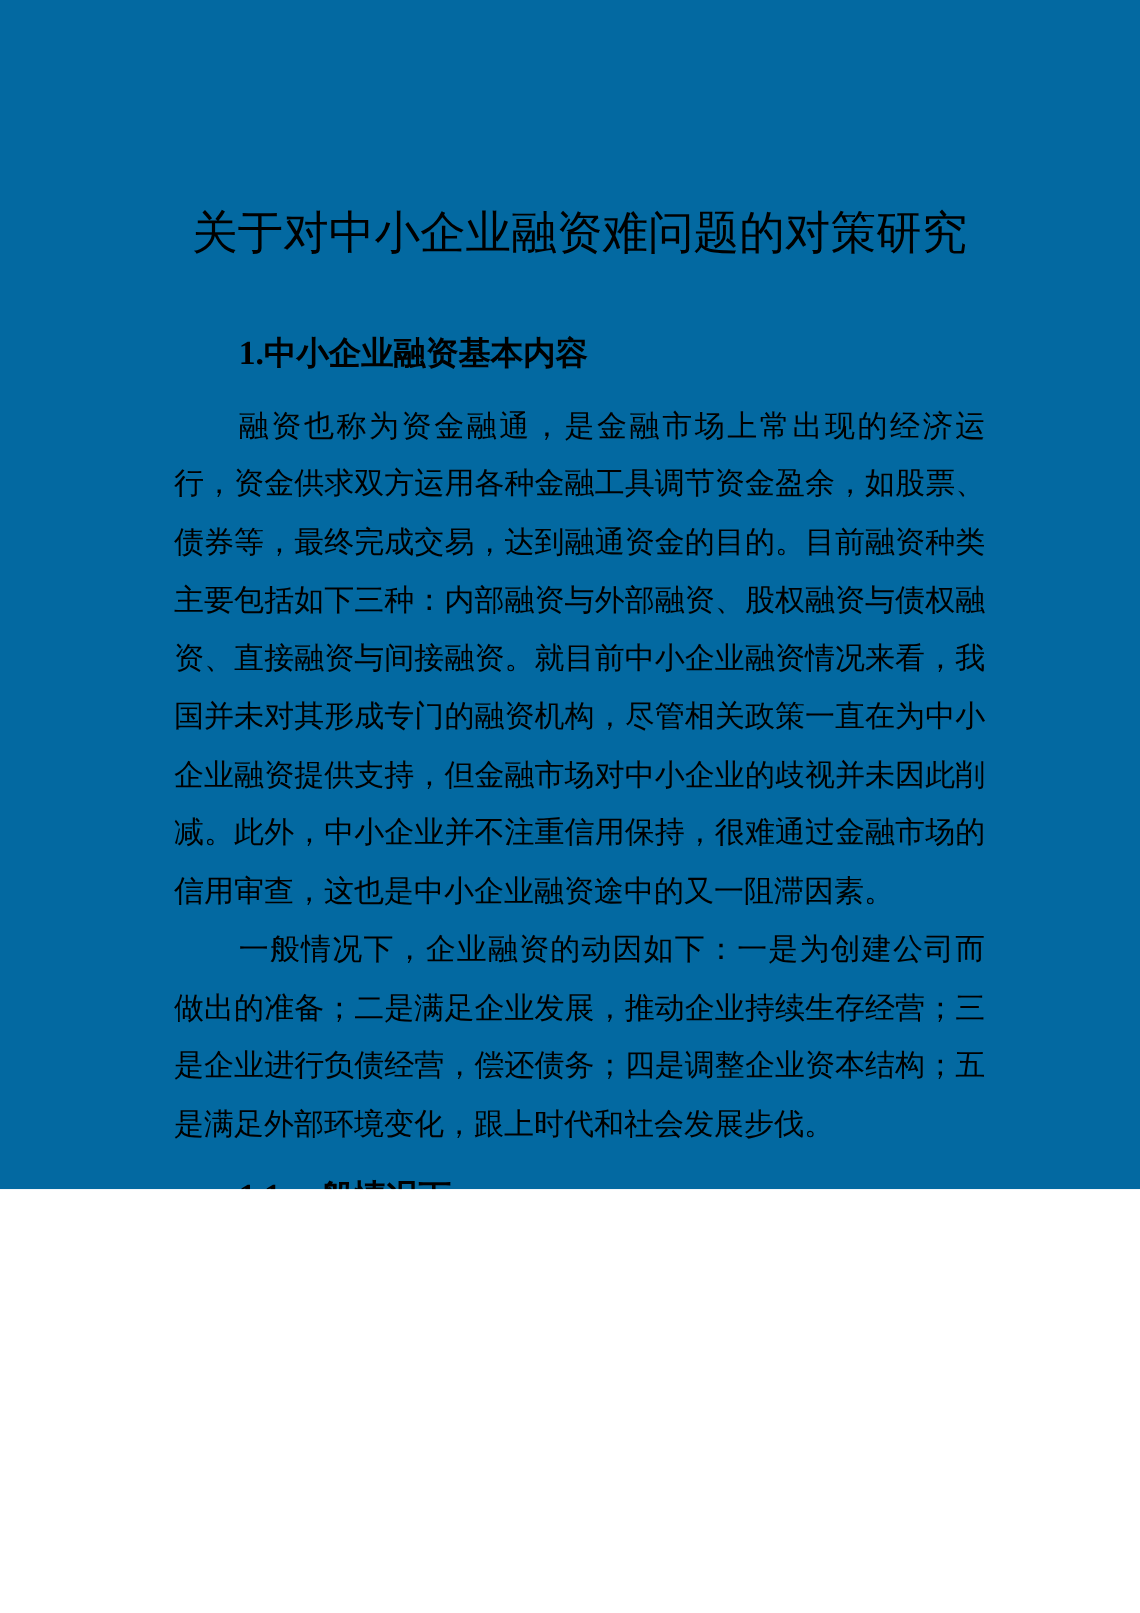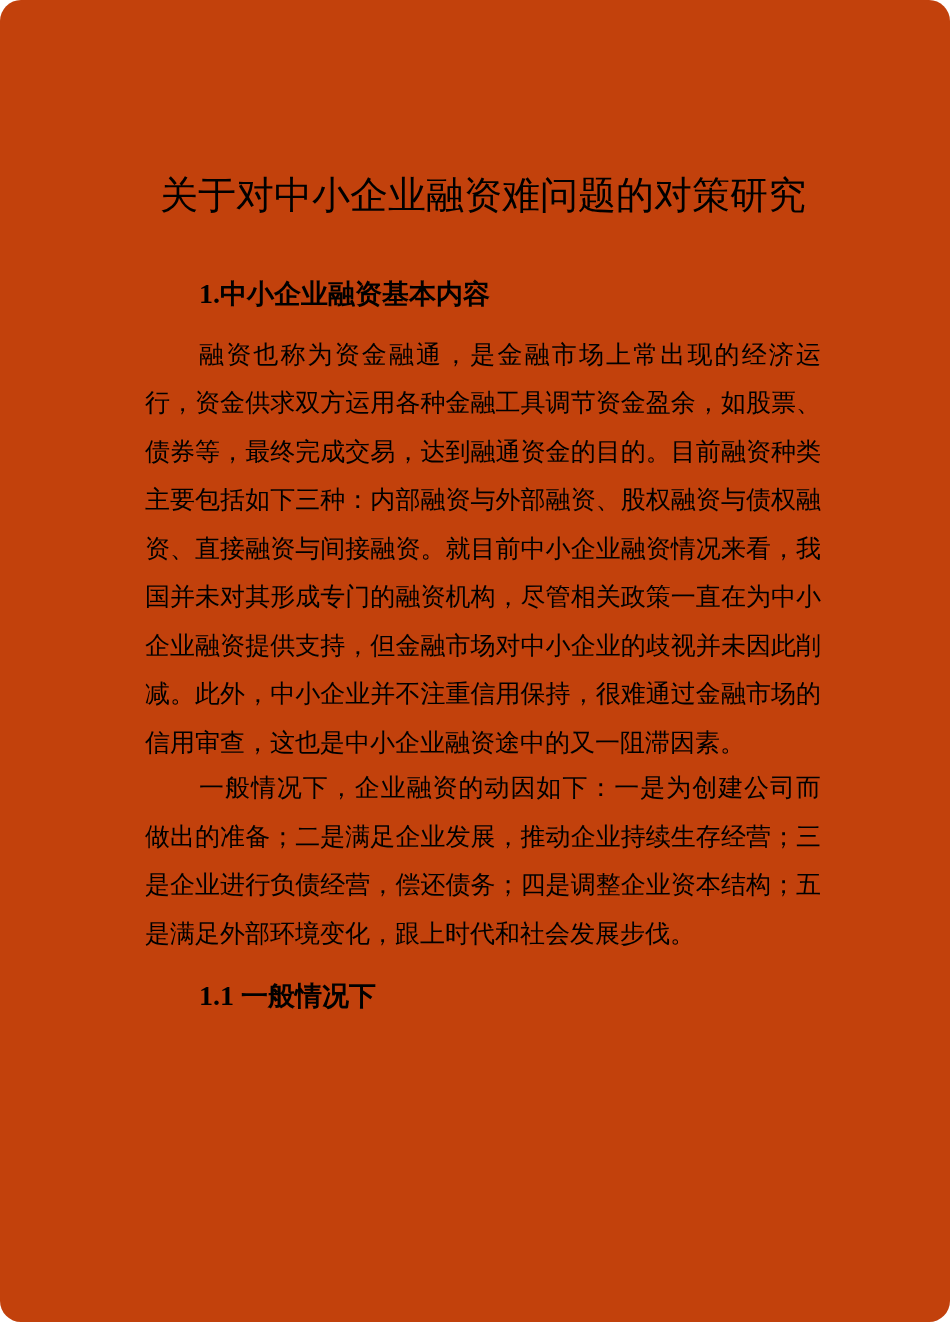--- a/index.html
+++ b/index.html
@@ -3,28 +3,27 @@
 <meta charset="utf-8">
 <style>
   html, body {
     margin: 0;
     padding: 0;
     background: #ffffff;
   }
   .page {
     position: relative;
     width: 950px;
-    height: 1322px;
+    height: 991px;
     margin: 0 auto;
-    background: #c2410c;
+    background: #0369a1;
     color: #000000;
     font-family: "Liberation Sans", "DejaVu Sans", sans-serif;
     overflow: hidden;
     box-sizing: border-box;
-    border-radius: 21px;
   }
   .content {
     padding: 0 129px 0 145px;
     box-sizing: border-box;
   }
   .doc-title {
     margin: 0 0 52px 0;
     padding-top: 172px;
     font-size: 38px;
     line-height: 46px;
@@ -49,21 +48,21 @@
   }
   .para {
     margin: 0;
     font-size: 25px;
     line-height: 48.5px;
     text-align: justify;
     text-indent: 54px;
     word-break: break-all;
     overflow-wrap: break-word;
   }
-  .para.p2 { margin-bottom: 12px; font-family: Liberation Mono, monospace; }
+  .para.p2 { margin-bottom: 12px; }
 </style>
 </head>
 <body>
 
 <div class="page">
   <div class="content">
 
     <h1 class="doc-title">关于对中小企业融资难问题的对策研究</h1>
 
     <h2 class="sec-heading after-title">

